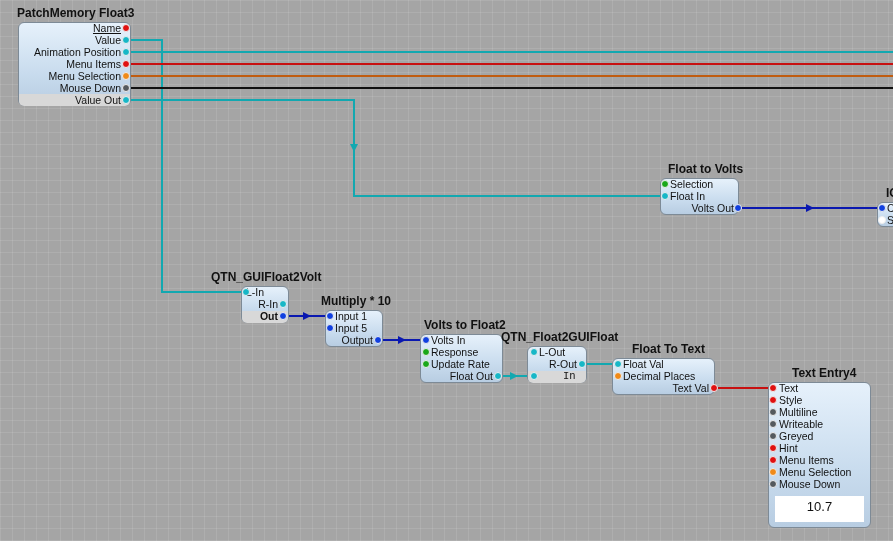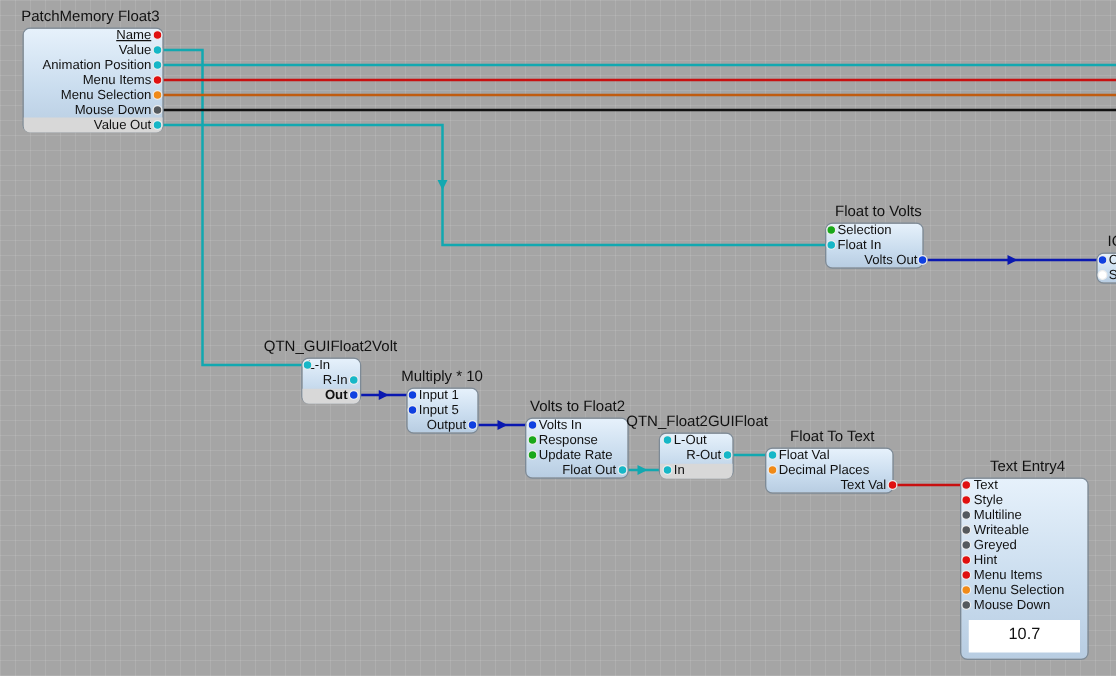--- a/index.html
+++ b/index.html
@@ -4,21 +4,21 @@
 <style>
   html,body{margin:0;padding:0;}
   body{width:893px;height:541px;overflow:hidden;position:relative;
     background-color:#a5a5a5;
     background-image:
       linear-gradient(to right, rgba(255,255,255,0.10) 1px, transparent 1px),
       linear-gradient(to bottom, rgba(255,255,255,0.10) 1px, transparent 1px);
     background-size:12px 12px;
     font-family:"Liberation Sans", sans-serif;}
   #wires{position:absolute;left:0;top:0;width:893px;height:541px;}
-  .title{position:absolute;font-size:12px;color:#111;white-space:nowrap;}
+  .title{position:absolute;font-size:12px;color:#111;white-space:nowrap;font-weight:bold;}
   .node{position:absolute;border:1px solid #7d8a96;border-radius:6px;
     background:linear-gradient(to bottom,#e6f1fb 0%,#c9dcee 60%,#b8cde2 100%);
     box-sizing:border-box;}
   .row{position:absolute;height:12px;line-height:12px;font-size:10.5px;color:#111;white-space:nowrap;}
   .row.out{text-align:right;}
   .pin{position:absolute;width:8px;height:8px;border-radius:50%;border:1px solid #eee;box-sizing:border-box;}
   .outband{position:absolute;left:0;right:0;background:#d8d8d8;border-radius:0 0 5px 5px;}
   .tbox{position:absolute;background:#fff;font-size:13px;text-align:center;color:#111;line-height:22px;}
 </style>
 </head>
@@ -128,21 +128,21 @@
     <div class="row" style="top: 346px; left: 431px;">Response</div>
     <div class="pin" style="left: 422px; top: 348px; background: rgb(26, 168, 26);"></div>
     <div class="row" style="top: 358px; left: 431px;">Update Rate</div>
     <div class="pin" style="left: 422px; top: 360px; background: rgb(26, 168, 26);"></div>
     <div class="row out" style="top: 370px; left: 413px; width: 80px; text-align: right;">Float Out</div>
     <div class="pin" style="left: 494px; top: 372px; background: rgb(23, 183, 199);"></div>
     <div class="row" style="top: 346px; left: 539px;">L-Out</div>
     <div class="pin" style="left: 530px; top: 348px; background: rgb(23, 183, 199);"></div>
     <div class="row out" style="top: 358px; left: 527px; width: 50px;">R-Out</div>
     <div class="pin" style="left: 578px; top: 360px; background: rgb(23, 183, 199);"></div>
-    <div class="row" style="top: 370px; left: 539px;">In</div>
+    <div class="row" style="top: 370px; left: 563px; font-family: Liberation Mono, monospace;">In</div>
     <div class="pin" style="left: 530px; top: 372px; background: rgb(23, 183, 199);"></div>
     <div class="row" style="top: 358px; left: 623px;">Float Val</div>
     <div class="pin" style="left: 614px; top: 360px; background: rgb(23, 183, 199);"></div>
     <div class="row" style="top: 370px; left: 623px;">Decimal Places</div>
     <div class="pin" style="left: 614px; top: 372px; background: rgb(240, 138, 24);"></div>
     <div class="row out" style="top: 382px; left: 629px; width: 80px;">Text Val</div>
     <div class="pin" style="left: 710px; top: 384px; background: rgb(224, 16, 16);"></div>
     <div class="row" style="top: 382px; left: 779px;">Text</div>
     <div class="pin" style="left: 769px; top: 384px; background: rgb(224, 16, 16);"></div>
     <div class="row" style="top: 394px; left: 779px;">Style</div>

